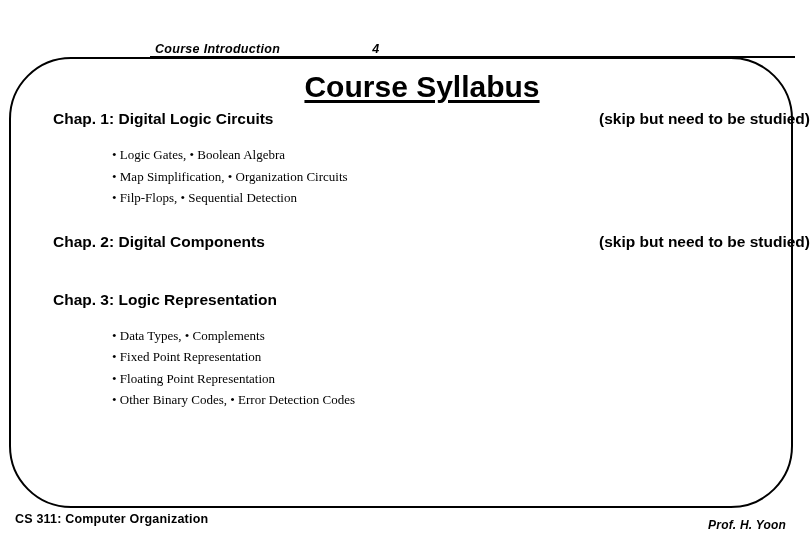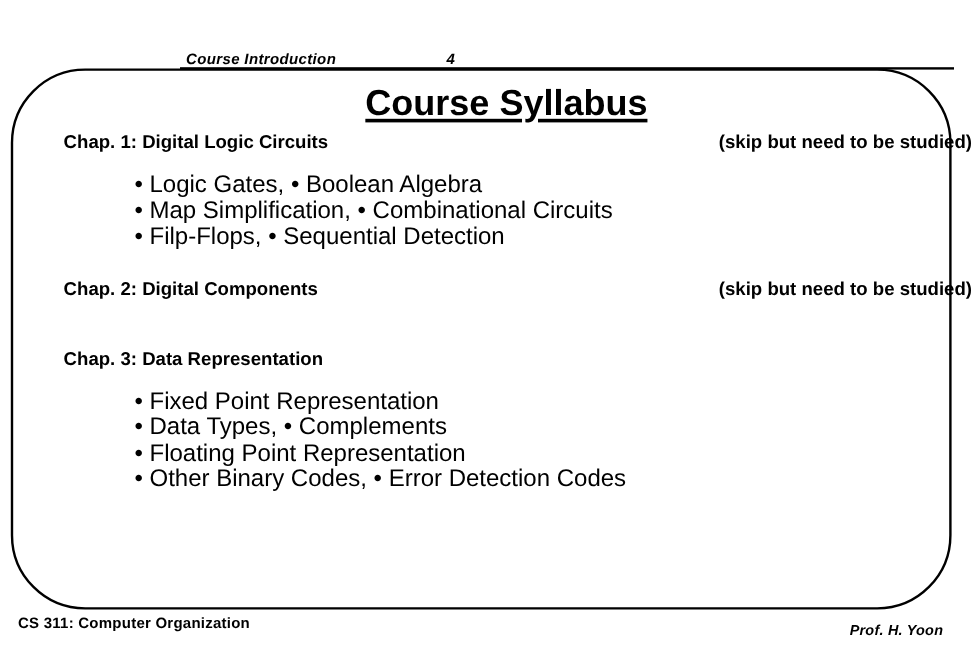--- a/index.html
+++ b/index.html
@@ -106,23 +106,24 @@
     white-space: nowrap;
     margin-left: auto;
   }
 
   .bullet-list {
     margin: 0;
     padding: 0 0 0 112px;
     list-style: none;
   }
   .bullet-list li {
-    font-size: 20px;
+    font-size: 13px;
     line-height: 21.5px;
     white-space: nowrap;
+    font-family: Liberation Serif, serif;
   }
 
   .sp-1 { height: 16px; }
   .sp-2 { height: 24px; }
 
   
   .footer-left {
     position: absolute;
     left: 15px;
     top: 512px;
@@ -160,46 +161,46 @@
 <div class="content">
 
   <div class="chapter-block">
     <div class="chapter-row">
       <span class="chapter-title">Chap. 1: Digital Logic Circuits</span>
       <span class="chapter-note">(skip but need to be studied)</span>
     </div>
     <div class="sp-1"></div>
     <ul class="bullet-list">
       <li>• Logic Gates, • Boolean Algebra</li>
-      <li>• Map Simplification, • Combinational Circuits</li>
+      <li>• Map Simplification, • Organization Circuits</li>
       <li>• Filp-Flops, • Sequential Detection</li>
     </ul>
   </div>
 
   <div class="sp-2"></div>
 
   <div class="chapter-block">
     <div class="chapter-row">
       <span class="chapter-title">Chap. 2: Digital Components</span>
       <span class="chapter-note">(skip but need to be studied)</span>
     </div>
     <div class="sp-1"></div>
   </div>
 
   <div class="sp-2"></div>
 
   <div class="chapter-block">
     <div class="chapter-row no-note">
-      <span class="chapter-title">Chap. 3: Data Representation</span>
+      <span class="chapter-title">Chap. 3: Logic Representation</span>
 
     </div>
     <div class="sp-1"></div>
     <ul class="bullet-list">
+      <li>• Data Types, • Complements</li>
       <li>• Fixed Point Representation</li>
-      <li>• Data Types, • Complements</li>
       <li>• Floating Point Representation</li>
       <li>• Other Binary Codes, • Error Detection Codes</li>
     </ul>
   </div>
 
 </div>
 
 <div class="footer-left">CS 311: Computer Organization</div>
 <div class="footer-right">Prof. H. Yoon</div>
 

